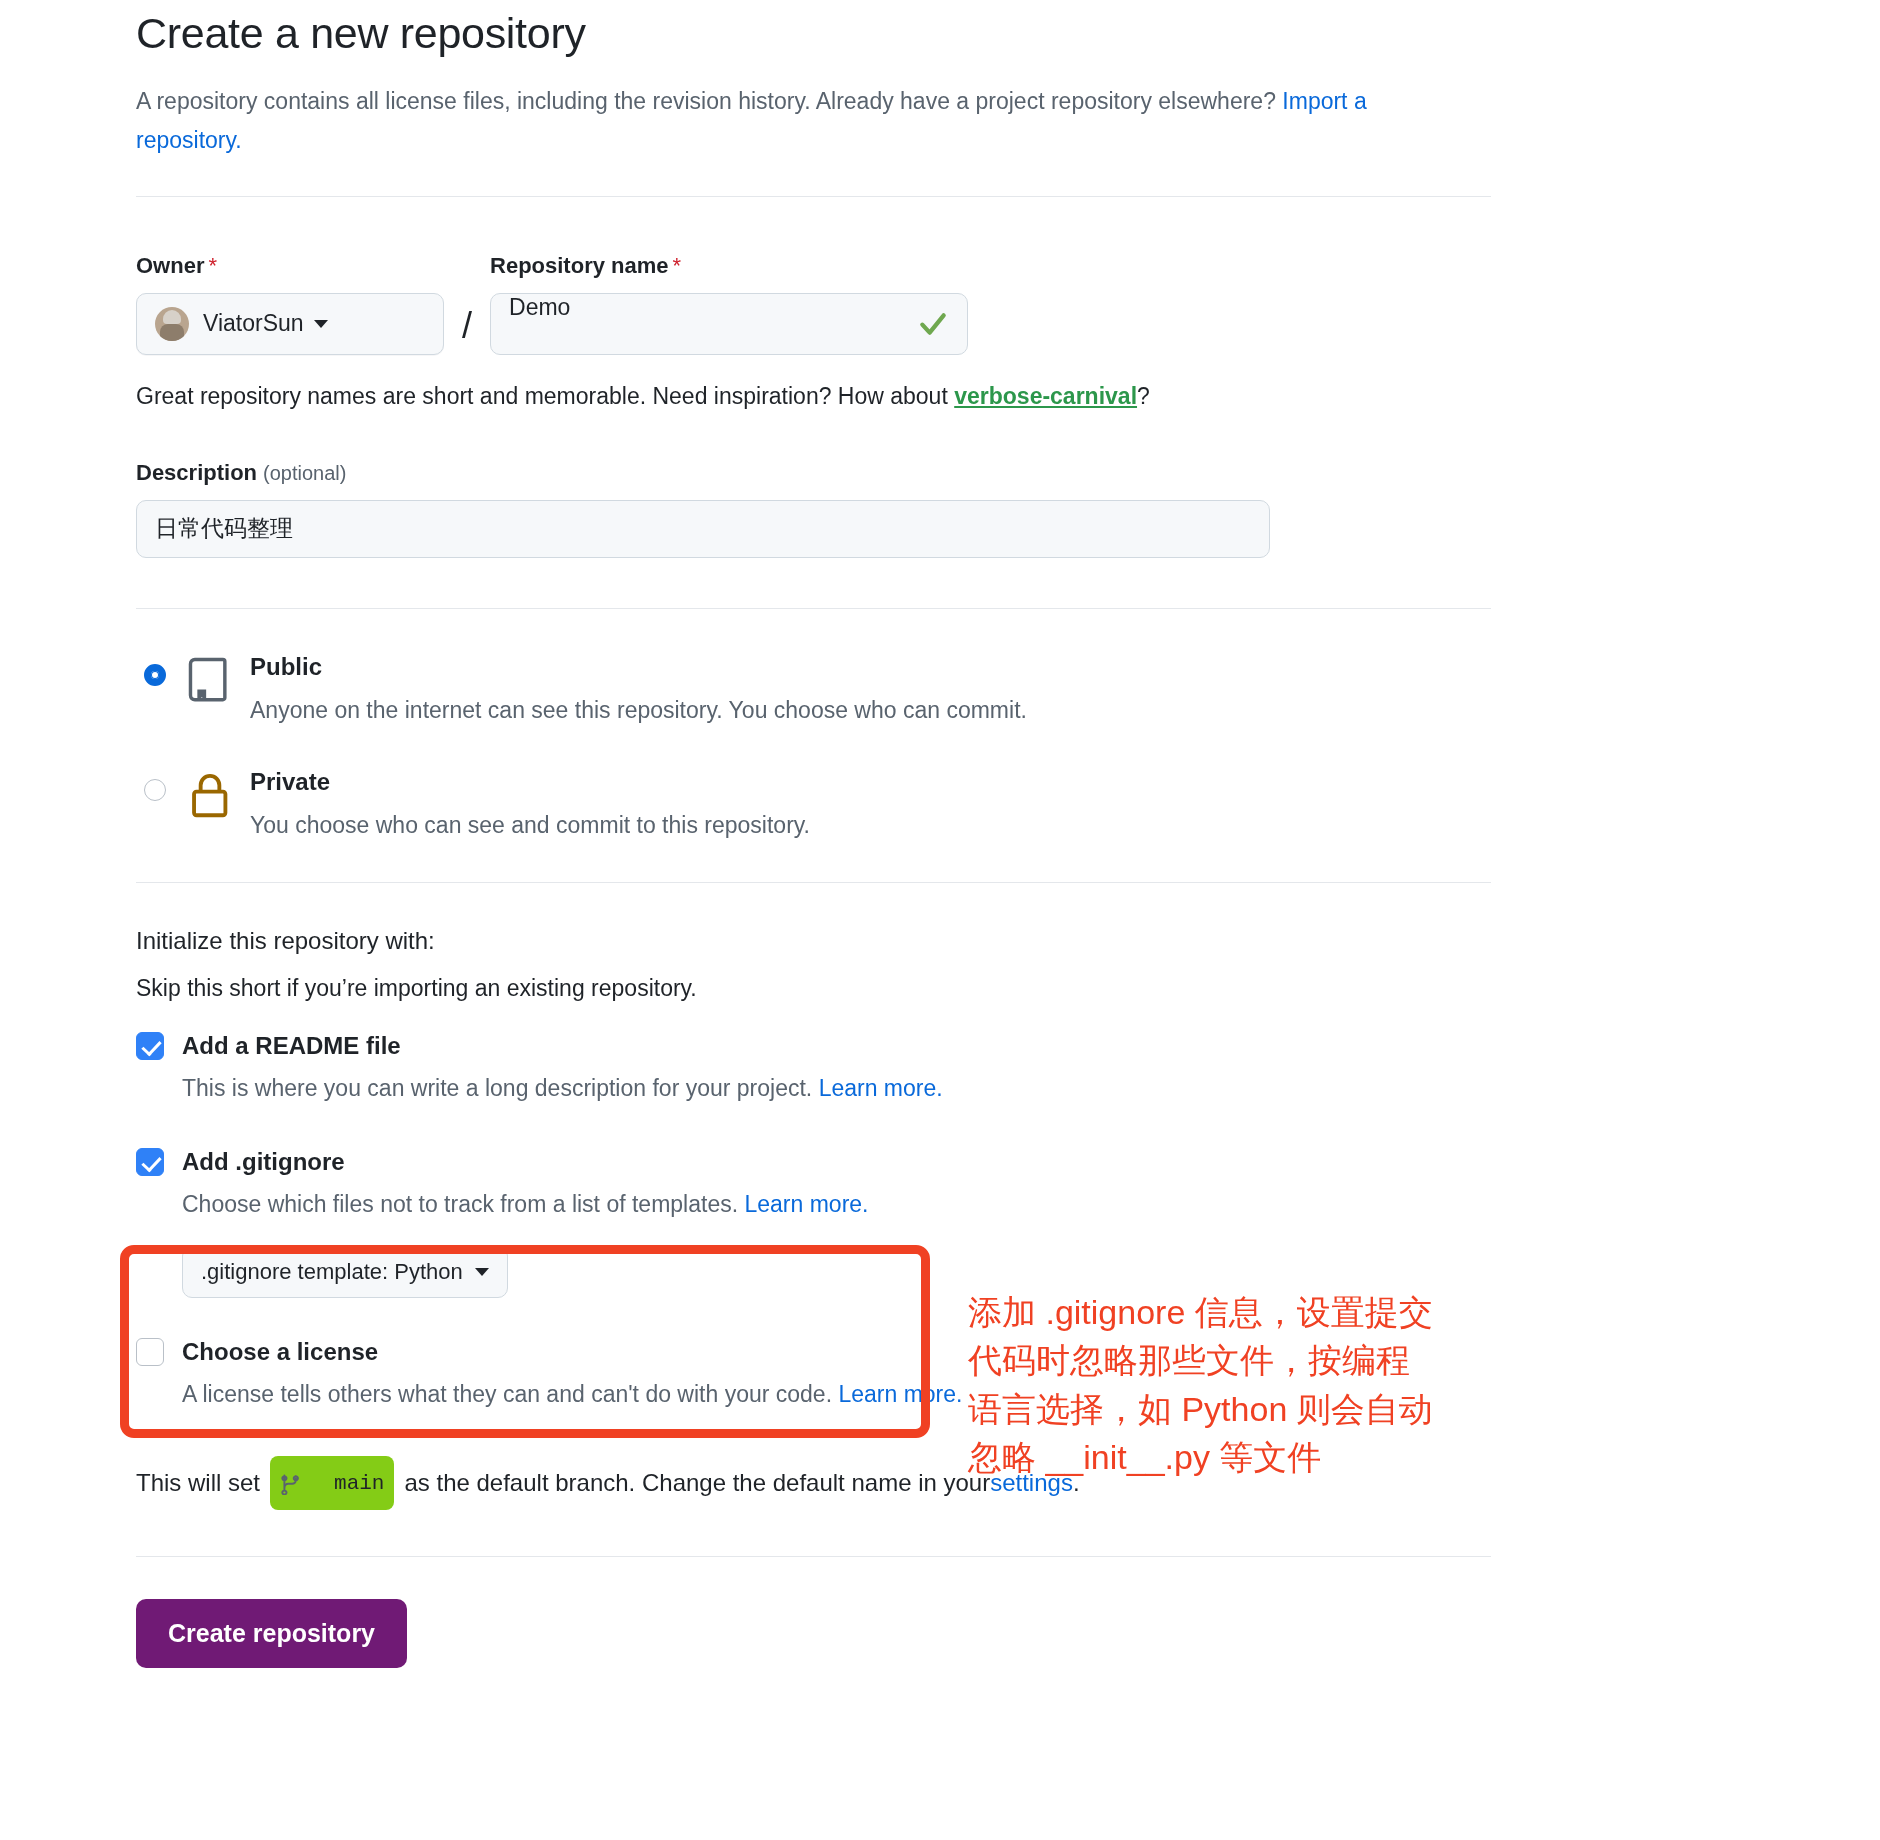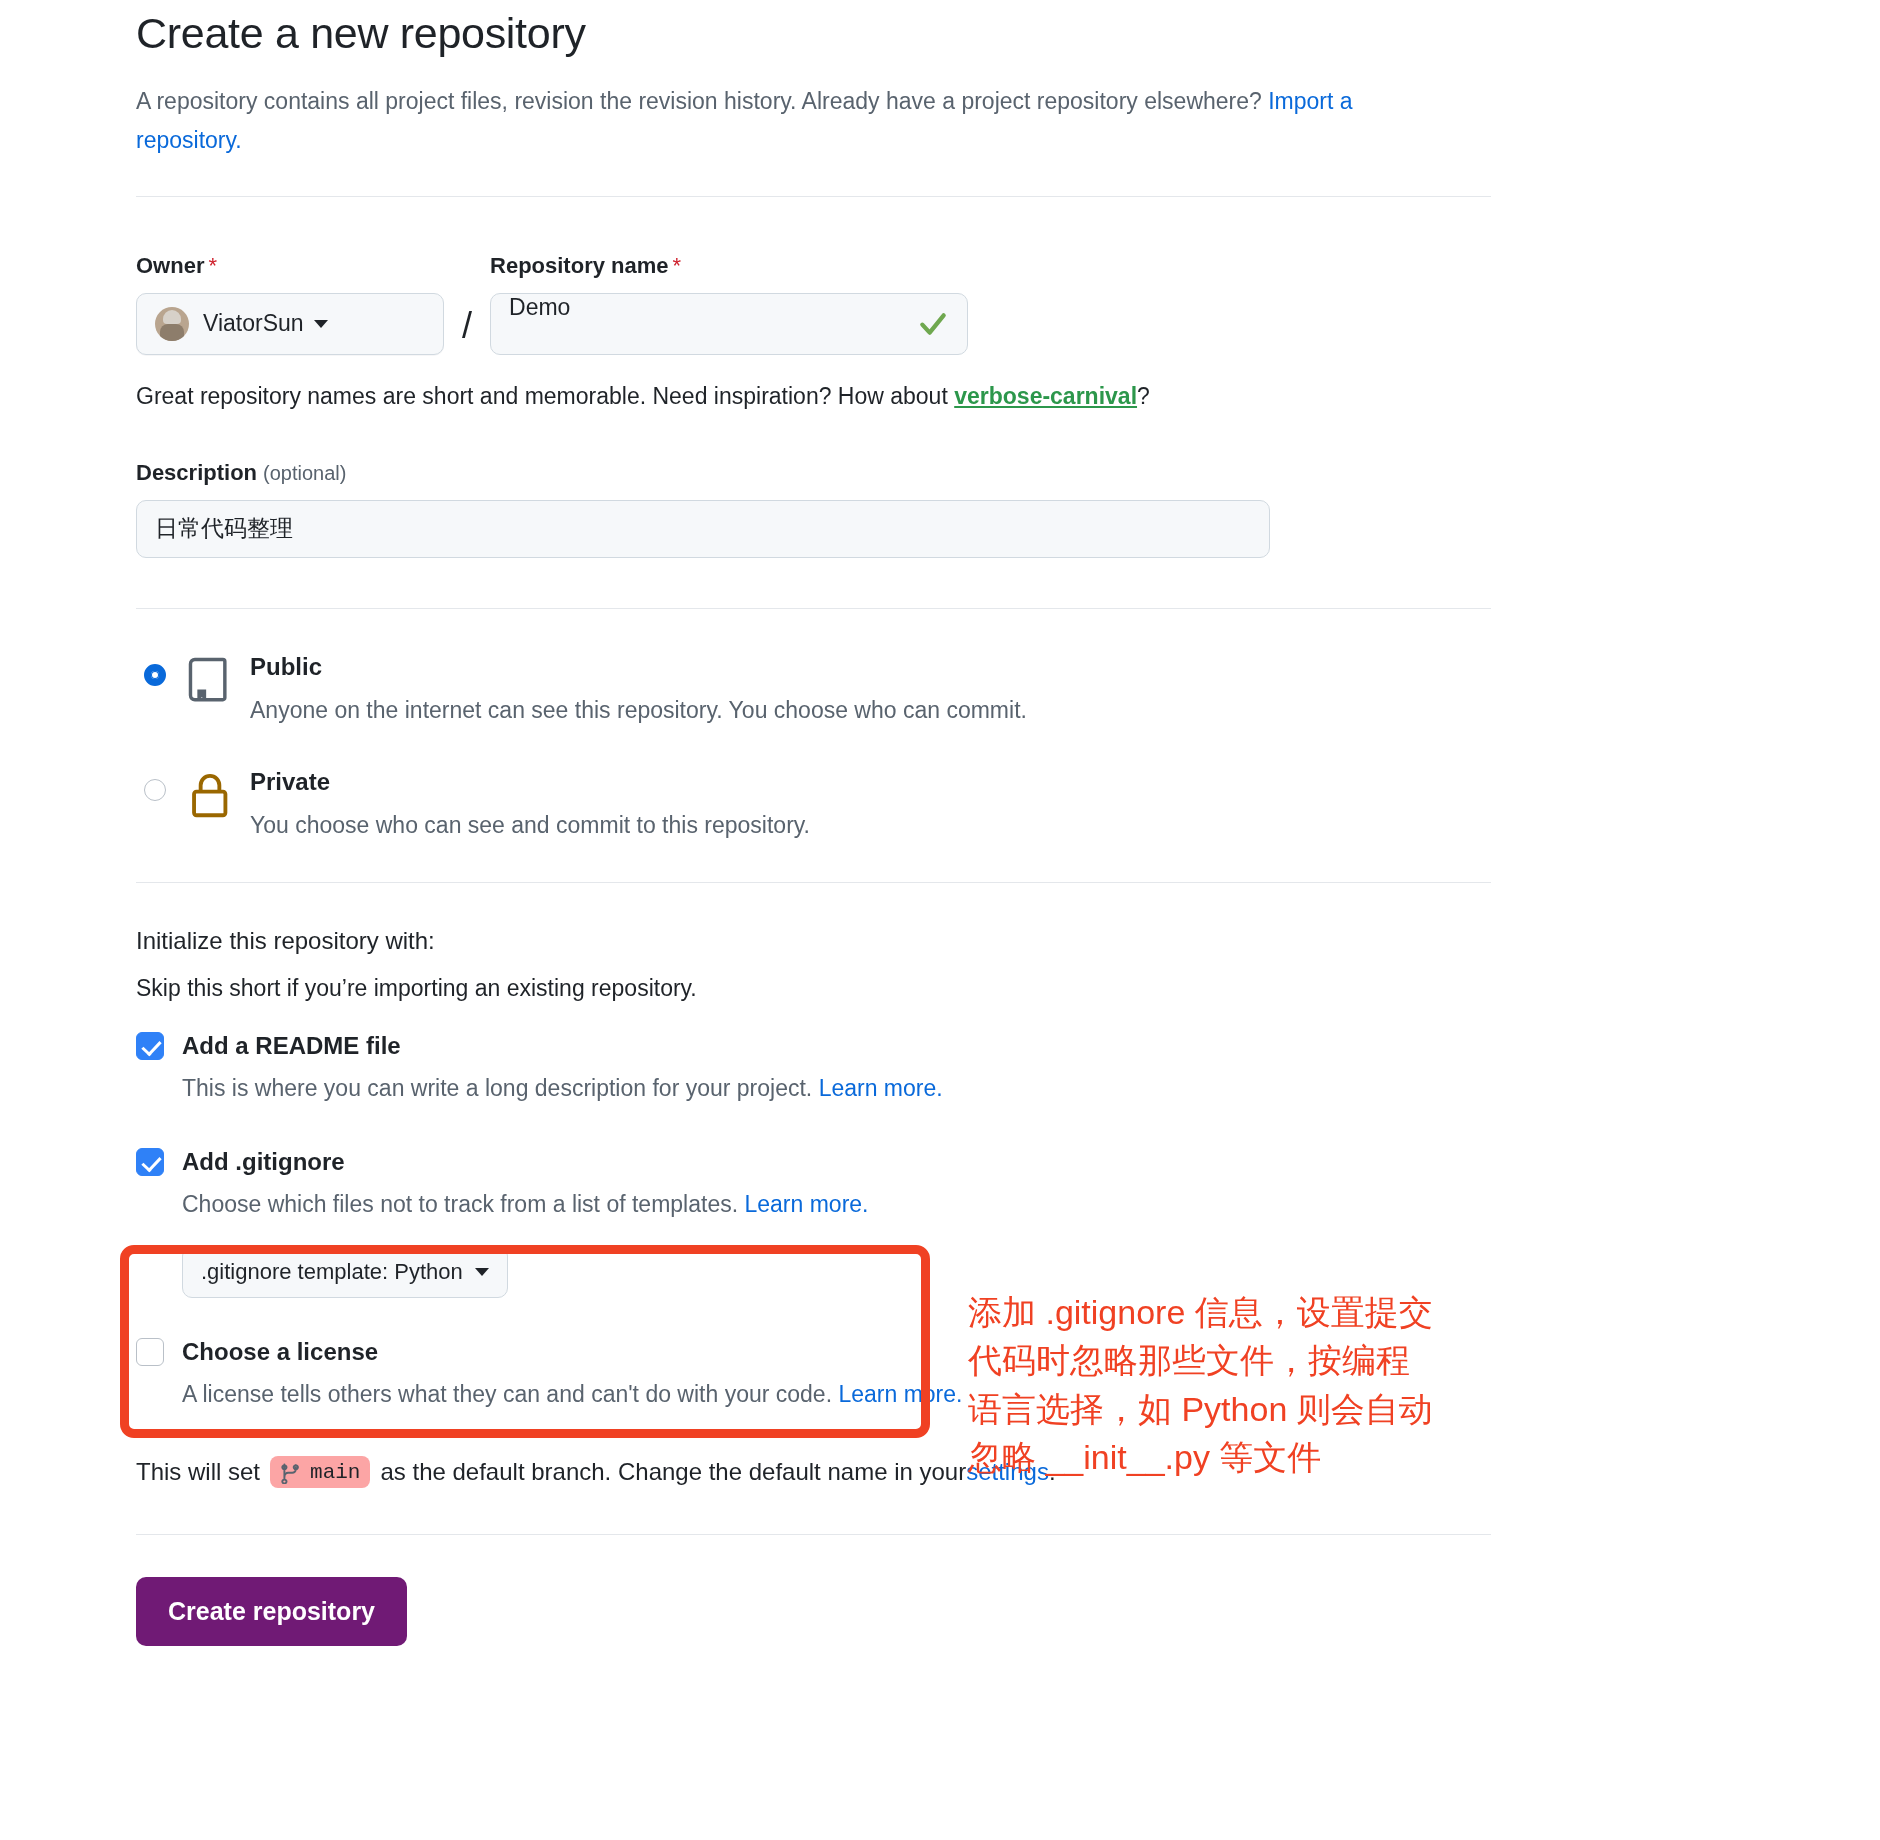--- a/index.html
+++ b/index.html
@@ -220,23 +220,24 @@
   }
 
   
   .branch-line {
     margin-top: 46px;
     font-size: 24px; color: #1f2328;
     display: flex; align-items: center; flex-wrap: wrap;
   }
   .branch-badge {
     display: inline-flex; align-items: center;
-    background: #fca5a5; border-radius: 8px;
-    padding: 4px 10px; margin: 0 10px;
+    background: #84cc16; border-radius: 8px;
+    padding: 15px 10px; margin: 0 10px;
     line-height: 1;
+    gap: 24px;
   }
   .branch-badge .bname {
     font-family: "Liberation Mono", "DejaVu Sans Mono", monospace;
     font-size: 21px; color: #1f2328; margin-left: 8px;
   }
 
   hr.rule4 {
     border: 0; border-top: 1px solid #e4e7eb;
     margin: 46px 0 0 0; width: 1355px;
   }
@@ -253,21 +254,21 @@
   }
 </style>
 </head>
 <body>
 
 <div class="page">
   <div class="wrap">
 
     <h1 class="title">Create a new repository</h1>
 
-    <p class="subtitle"><span>A repository contains all project files, revision the revision history. Already have a project repository elsewhere? </span><a class="link" href="#">Import a repository.</a></p>
+    <p class="subtitle"><span>A repository contains all license files, including the revision history. Already have a project repository elsewhere? </span><a class="link" href="#">Import a repository.</a></p>
 
     <hr class="rule">
 
     
     <div class="row-owner">
 
       <div class="owner-col">
         <span class="field-label"><span>Owner</span><span class="req">*</span></span>
         <div class="owner-btn">
           <span class="avatar"></span>

